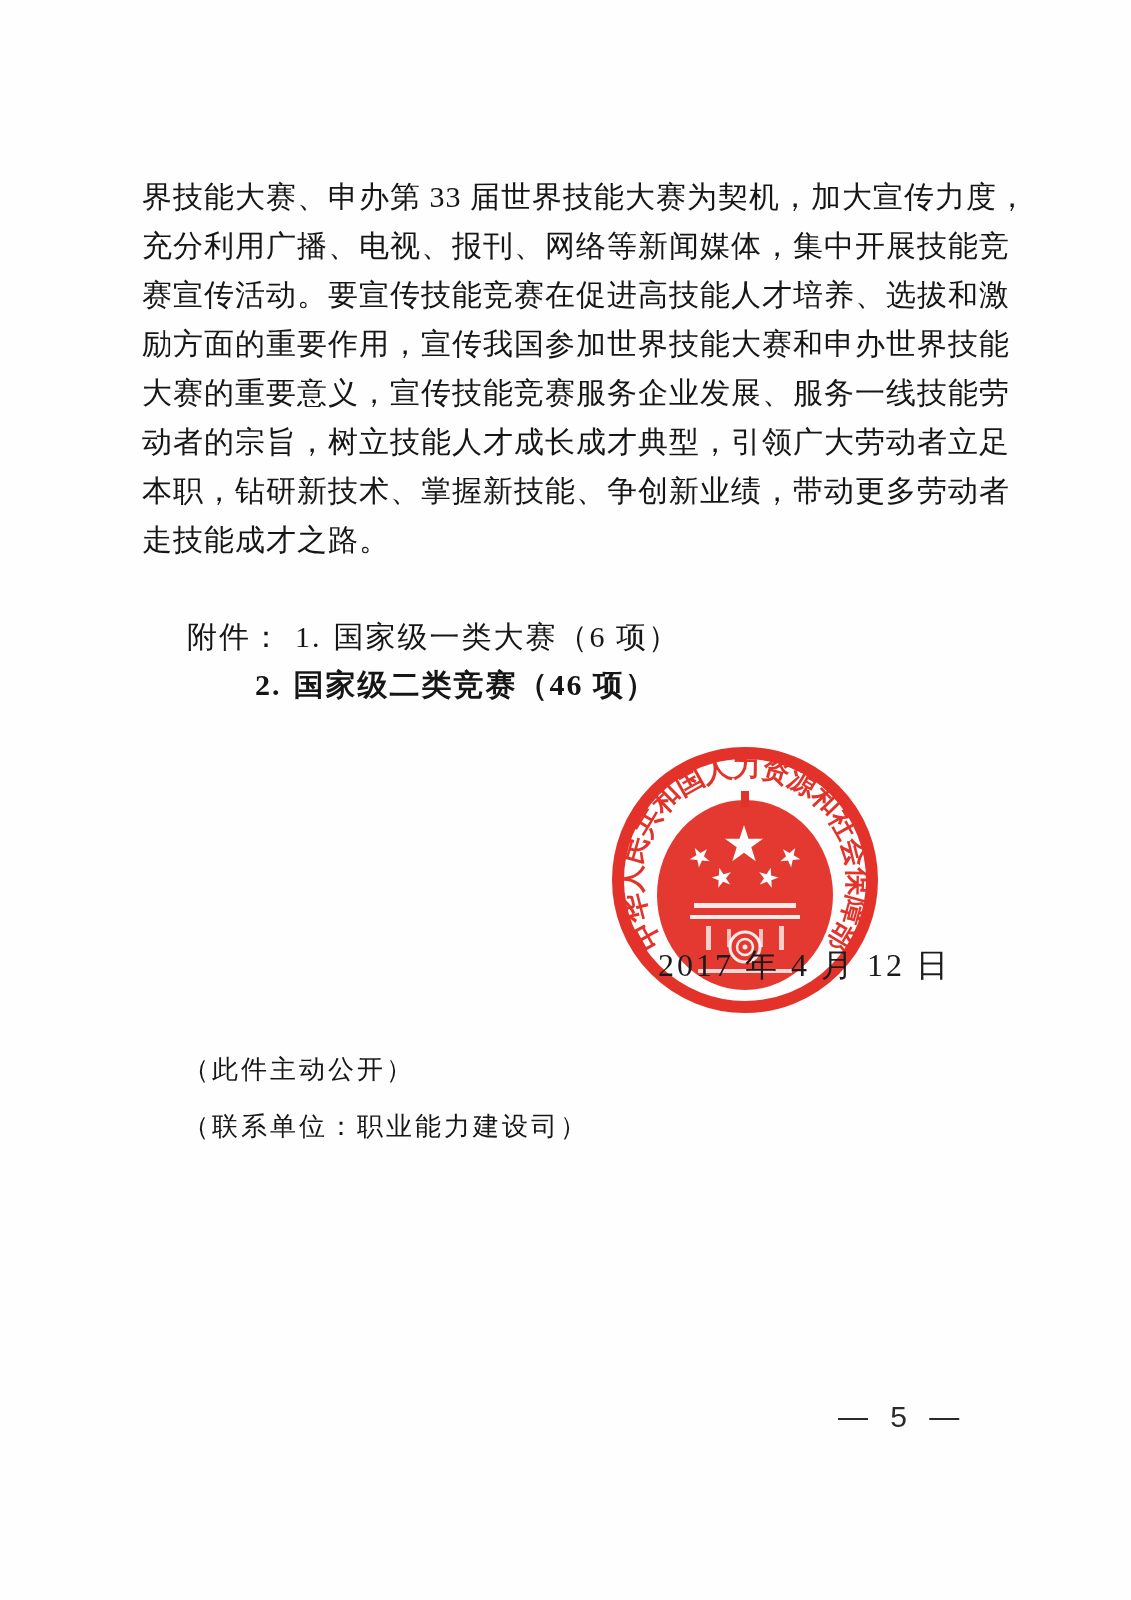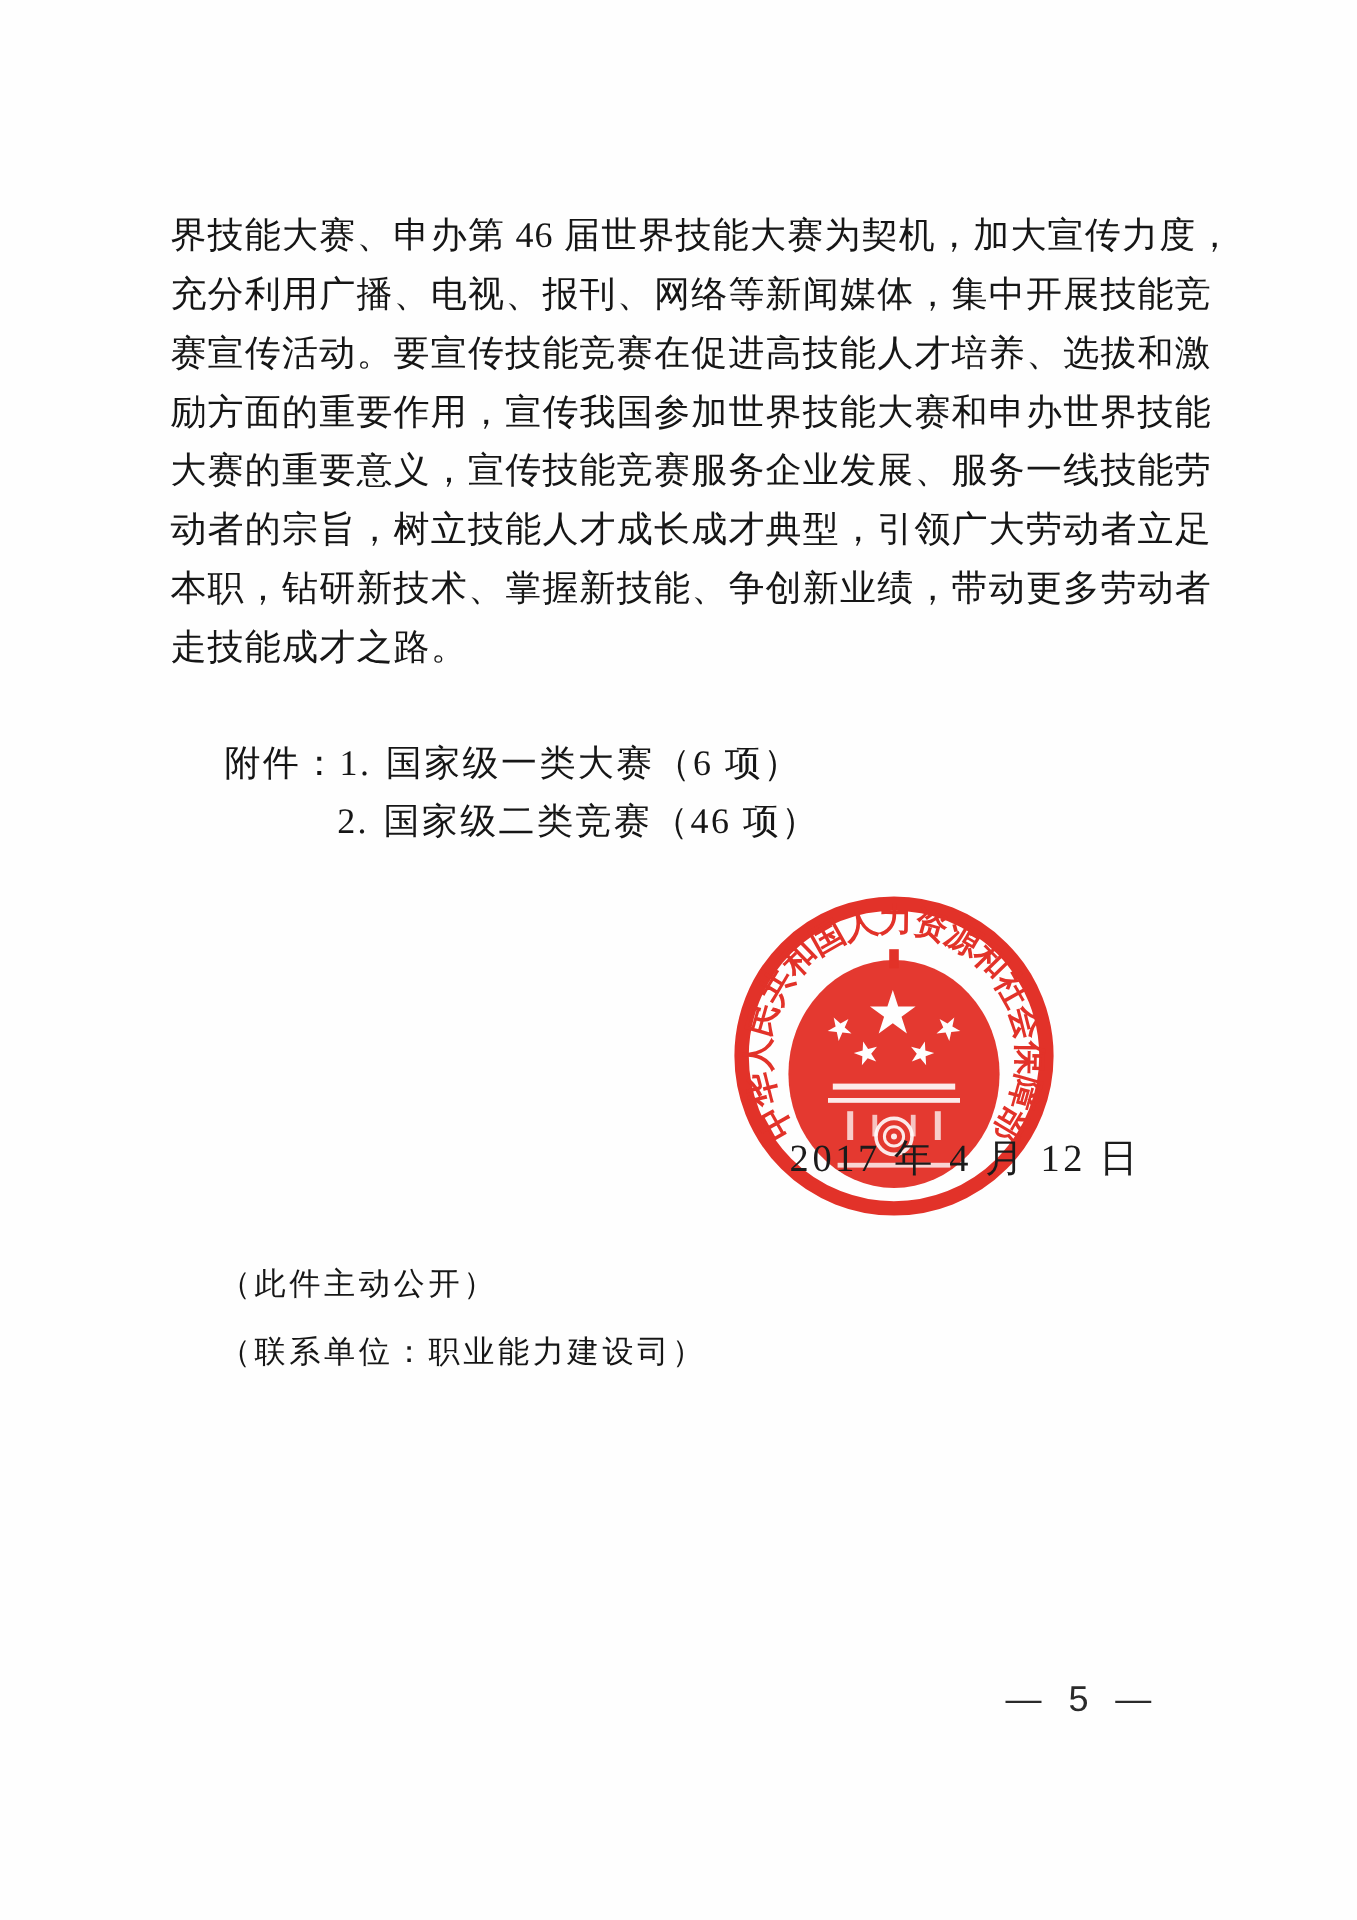--- a/index.html
+++ b/index.html
@@ -40,23 +40,23 @@
   
   .attachments {
     position: absolute;
     left: 187px;
     top: 613px;
     font-size: 30px;
     line-height: 48px;
     letter-spacing: 2px;
   }
   .att-line { white-space: nowrap; }
-  .att-line .att-label { margin-right: 0px; text-align: right; }
+  .att-line .att-label { margin-right: 12px; text-align: right; }
   .att-line .att-number { margin-right: 12px; }
-  .att-line.second { margin-left: 94px; }
+  .att-line.second { margin-left: 68px; font-weight: bold; }
   
   .seal {
     position: absolute;
     left: 610px;
     top: 745px;
     width: 270px;
     height: 270px;
     opacity: 0.94;
     z-index: 1;
   }
@@ -109,21 +109,21 @@
     white-space: nowrap;
     font-family: "Liberation Sans", "DejaVu Sans", sans-serif;
   }
 </style>
 </head>
 <body>
 
 <div class="page">
 
   <div class="body-text">
-    <div class="text-line">界技能大赛、申办第 46 届世界技能大赛为契机，加大宣传力度，</div>
+    <div class="text-line">界技能大赛、申办第 33 届世界技能大赛为契机，加大宣传力度，</div>
     <div class="text-line">充分利用广播、电视、报刊、网络等新闻媒体，集中开展技能竞</div>
     <div class="text-line">赛宣传活动。要宣传技能竞赛在促进高技能人才培养、选拔和激</div>
     <div class="text-line">励方面的重要作用，宣传我国参加世界技能大赛和申办世界技能</div>
     <div class="text-line">大赛的重要意义，宣传技能竞赛服务企业发展、服务一线技能劳</div>
     <div class="text-line">动者的宗旨，树立技能人才成长成才典型，引领广大劳动者立足</div>
     <div class="text-line">本职，钻研新技术、掌握新技能、争创新业绩，带动更多劳动者</div>
     <div class="text-line last">走技能成才之路。</div>
   </div>
 
   <div class="attachments">

